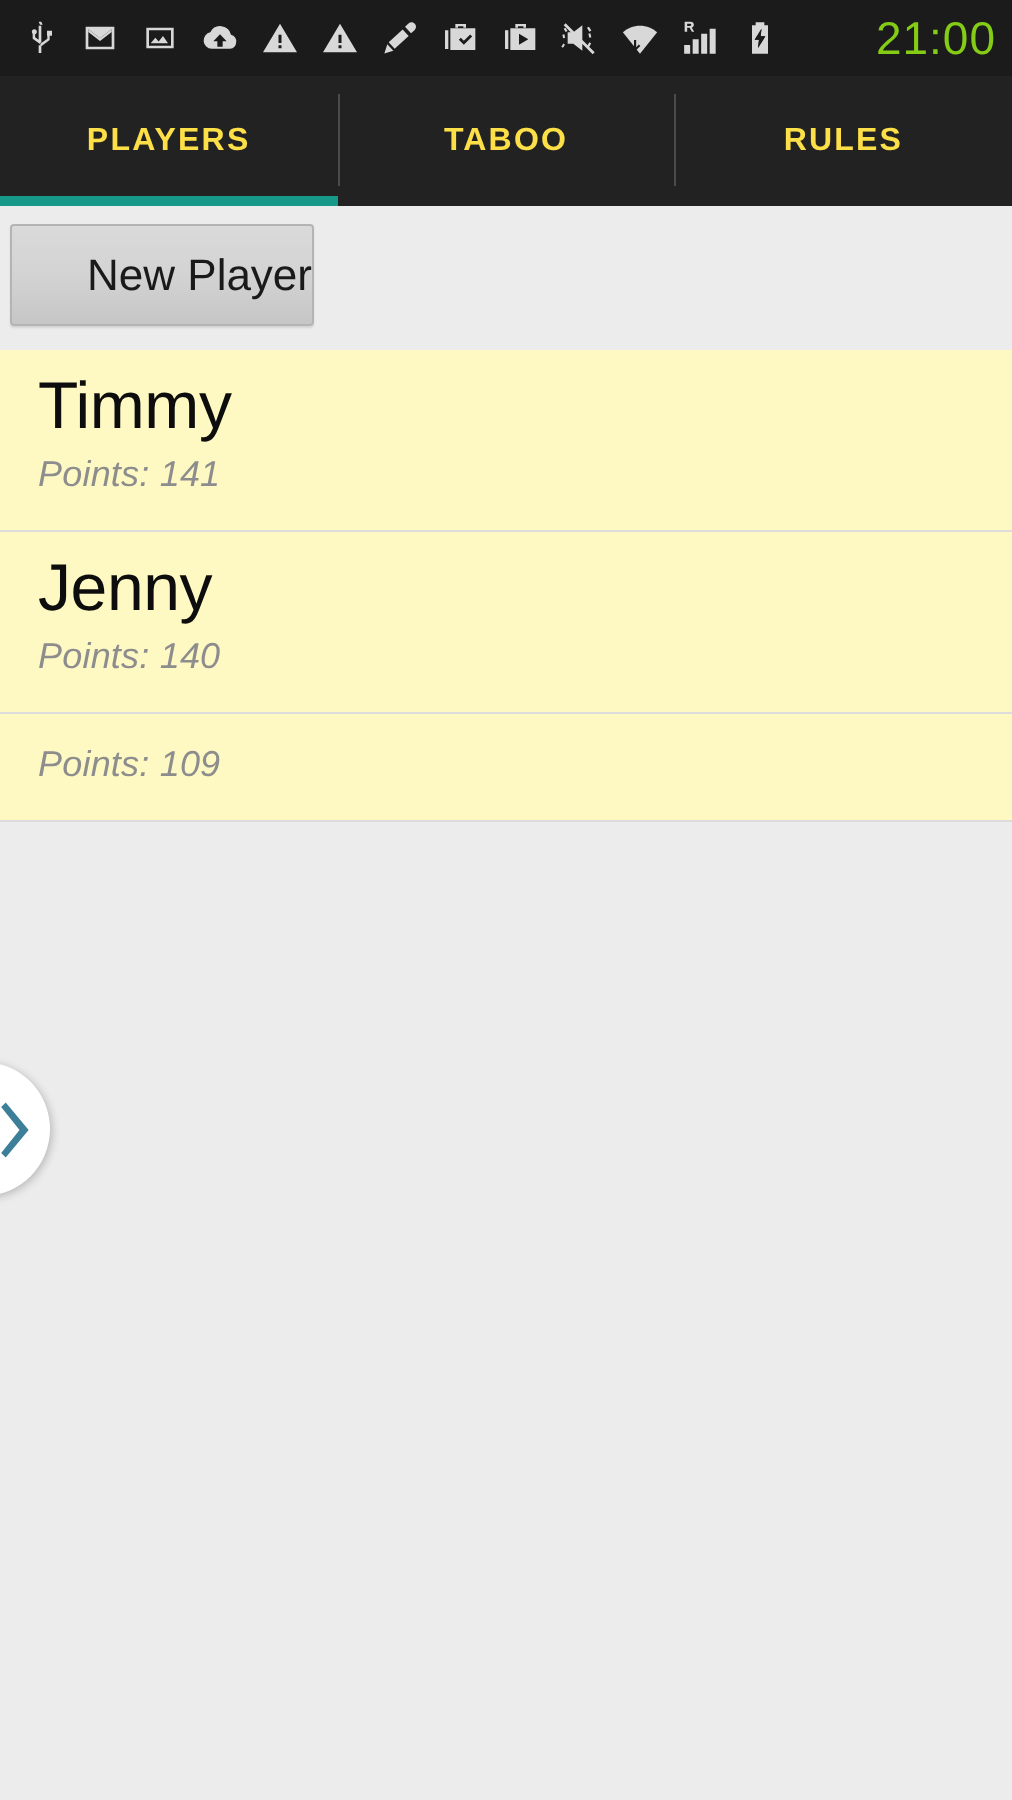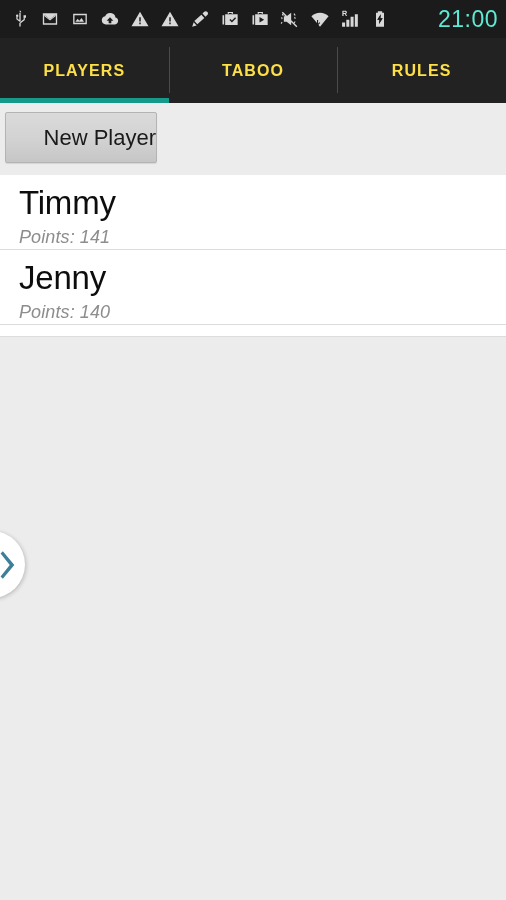--- a/index.html
+++ b/index.html
@@ -16,21 +16,21 @@
     position:absolute; top:0; left:0;
     width:506px; height:38px;
     background:#1b1b1b;
     display:flex; align-items:center;
     padding:0 8px 0 10px;
   }
   .sb-icons { display:flex; align-items:center; gap:10px; flex:1; }
   .sb-ico { width:20px; height:20px; display:block; flex:none; }
   .sb-ico svg { display:block; width:20px; height:20px; fill:#d8d8d8; }
   .sb-clock {
-    color:#5eead4; font-size:23px; letter-spacing:0.5px;
+    color:#84cc16; font-size:23px; letter-spacing:0.5px;
     font-family:"Liberation Sans", sans-serif;
     margin-left:6px; white-space:nowrap;
   }
 
   
   .tabbar {
     position:absolute; top:38px; left:0;
     width:506px; height:65px;
     background:#222222;
     display:flex;
@@ -66,23 +66,23 @@
     border-radius:2px;
     color:#1a1a1a; font-size:22px;
     display:flex; align-items:center; justify-content:flex-end;
     box-shadow:0 1px 1px rgba(0,0,0,0.10);
     cursor:pointer;
   }
 
   .player-list { position:absolute; left:0; top:72px; width:506px; }
   .player-row {
     position:relative;
-    padding:10px 16px 1px 19px;
+    padding:10px 16px 17px 19px;
     border-bottom:1px solid #dcdcdc;
-    background:#ffffff;
+    background:#fef9c3;
     cursor:pointer;
   }
   .player-row:first-child { border-top:none; }
   .player-name {
     font-size:33px; color:#0d0d0d; line-height:1.12;
     font-weight:normal; letter-spacing:-0.2px;
   }
   .player-points {
     font-size:18px; color:#8d8d8d; margin-top:5px; letter-spacing:0.1px;font-style:italic;
   }
@@ -219,20 +219,21 @@
         <div class="player-name">Timmy</div>
         <div class="player-points">Points: 141</div>
       </div>
 
       <div class="player-row">
         <div class="player-name">Jenny</div>
         <div class="player-points">Points: 140</div>
       </div>
 
       <div class="player-row">
+        <div class="player-points">Points: 109</div>
       </div>
 
     </div>
 
     <div class="edge-nav">
       <svg viewBox="0 0 24 32">
         <path d="M5 3.5L7.5 1 20 16 7.5 31 5 28.5 15 16z" fill="#3d7f99"></path>
       </svg>
     </div>
 

